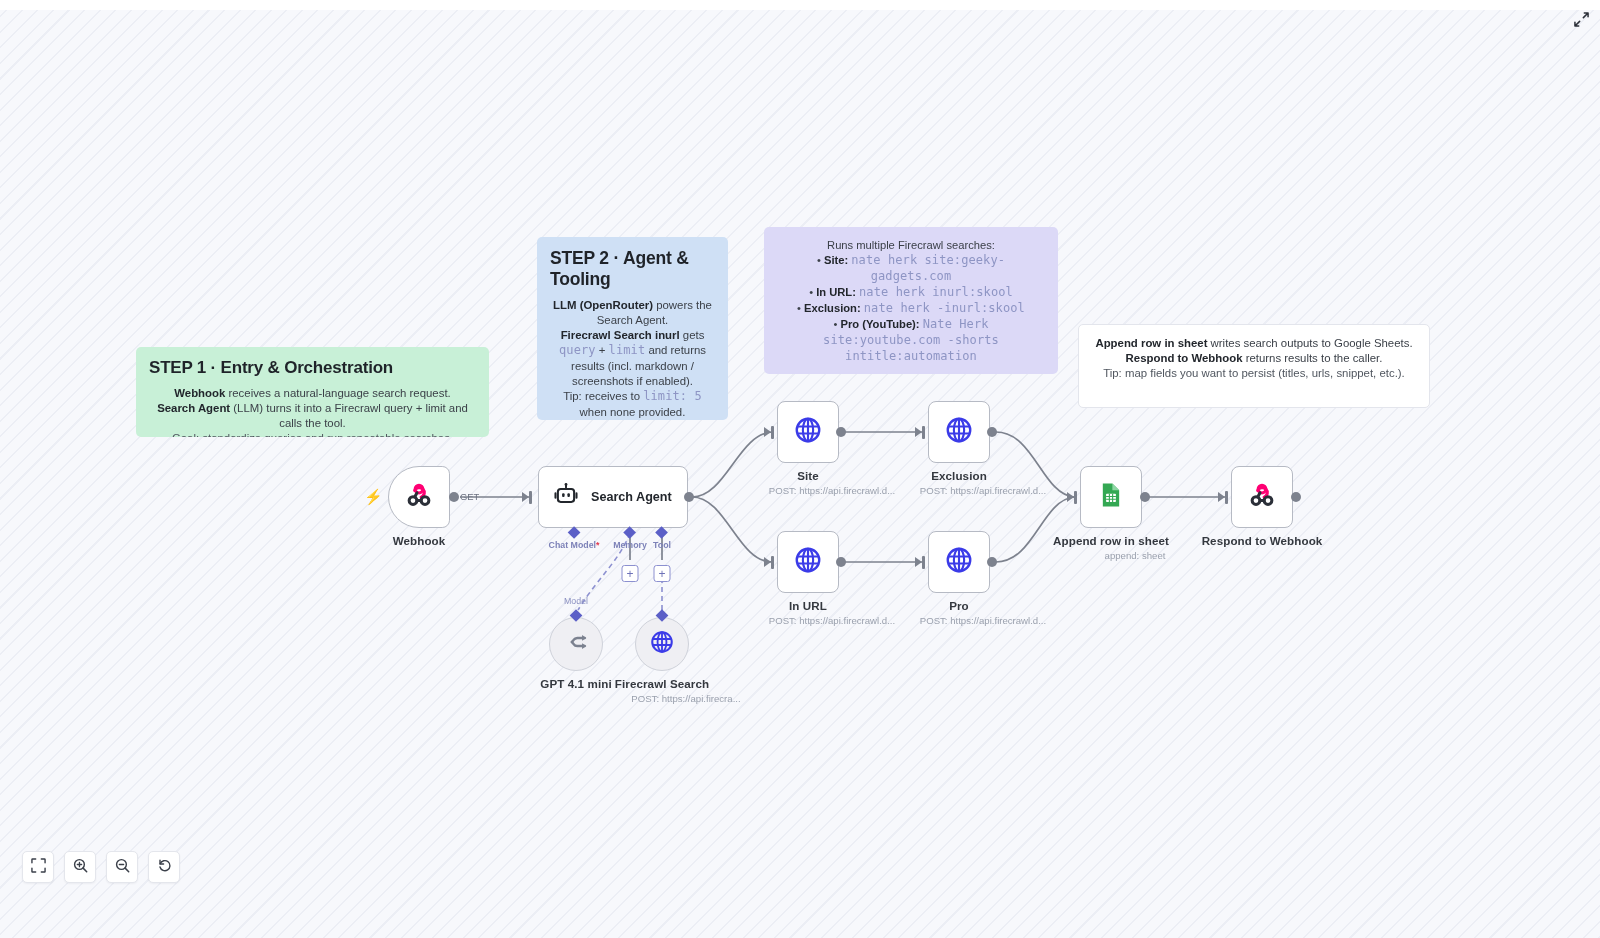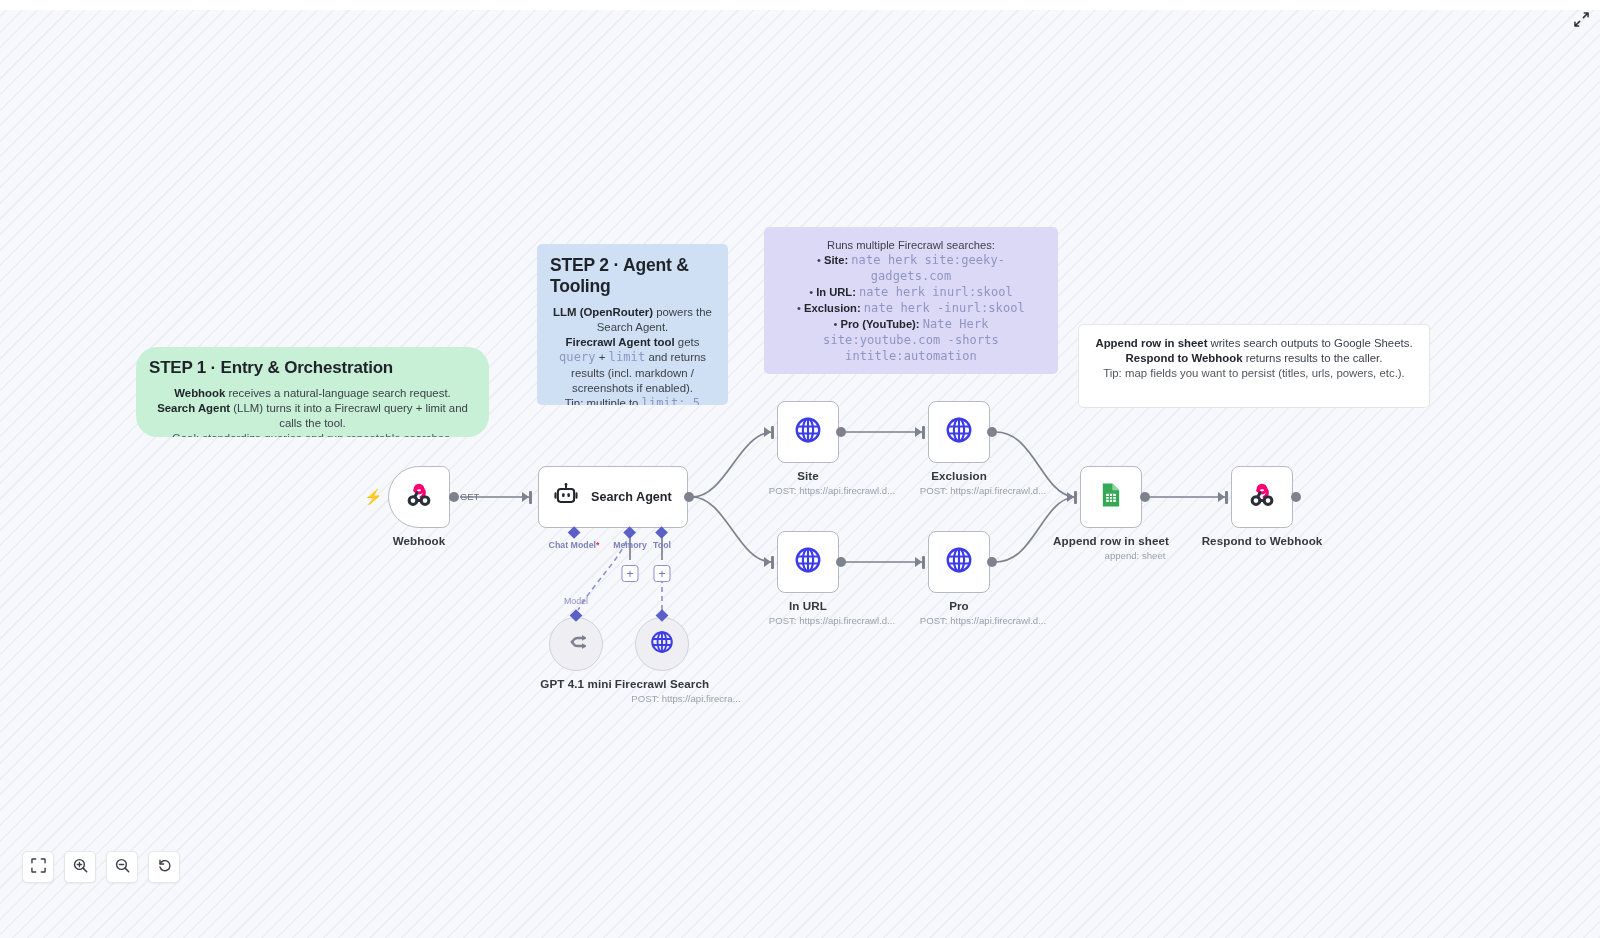--- a/index.html
+++ b/index.html
@@ -53,23 +53,23 @@
   .sticky b { font-weight: 700; color: #22262c; }
   .code {
     font-family: "DejaVu Sans Mono", "Liberation Mono", monospace;
     font-size: 12px;
     color: #8e95c4;
     letter-spacing: 0.1px;
   }
   .sticky-muted { color: #50565f; }
 
   #note-step1 { left: 136px; top: 347px; width: 353px; height: 90px;
-    background: #c8f0d7; border-radius: 21px; }
+    background: #c8f0d7; }
   #note-step1 h2 { font-size: 17px; }
-  #note-step2 { left: 537px; top: 244px; width: 191px; height: 161px;
+  #note-step2 { left: 537px; top: 237px; width: 191px; height: 183px;
     background: #cfe0f5; }
   #note-step3 { left: 764px; top: 227px; width: 294px; height: 147px;
     background: #dcd9f7; }
   #note-step3 .body { font-size: 11.2px; }
   #note-step4 { left: 1078px; top: 324px; width: 352px; height: 84px;
     background: #ffffff; border: 1px solid #e3e5ec; }
 
   
   #wires { position: absolute; left: 0; top: 0; width: 1600px; height: 938px;
            z-index: 3; pointer-events: none; }
@@ -205,41 +205,41 @@
       <p><b>Webhook</b><span> receives a natural-language search request.</span></p>
       <p><b>Search Agent</b><span> (LLM) turns it into a Firecrawl query + limit and calls the tool.</span></p>
       <p class="sticky-muted"><span>Goal: standardize queries and run repeatable searches.</span></p>
     </div>
   </div>
 
   <div class="sticky" id="note-step2">
     <h2>STEP 2 · Agent &amp; Tooling</h2>
     <div class="body">
       <p><b>LLM (OpenRouter)</b><span> powers the Search Agent.</span></p>
-      <p><b>Firecrawl Agent tool</b><span> gets </span><span class="code">query</span><span> + </span><span class="code">limit</span><span> and returns results (incl. markdown / screenshots if enabled).</span></p>
-      <p><span>Tip: multiple to </span><span class="code">limit: 5</span><span> when none provided.</span></p>
+      <p><b>Firecrawl Search inurl</b><span> gets </span><span class="code">query</span><span> + </span><span class="code">limit</span><span> and returns results (incl. markdown / screenshots if enabled).</span></p>
+      <p><span>Tip: receives to </span><span class="code">limit: 5</span><span> when none provided.</span></p>
     </div>
   </div>
 
   <div class="sticky" id="note-step3">
     <div class="body">
       <p>Runs multiple Firecrawl searches:</p>
       <p>• <b>Site:</b> <span class="code">nate herk site:geeky-gadgets.com</span></p>
       <p>• <b>In URL:</b> <span class="code">nate herk inurl:skool</span></p>
       <p>• <b>Exclusion:</b> <span class="code">nate herk -inurl:skool</span></p>
       <p>• <b>Pro (YouTube):</b> <span class="code">Nate Herk site:youtube.com -shorts intitle:automation</span></p>
 
     </div>
   </div>
 
   <div class="sticky" id="note-step4">
     <div class="body">
       <p><b>Append row in sheet</b><span> writes search outputs to Google Sheets.</span></p>
       <p><b>Respond to Webhook</b><span> returns results to the caller.</span></p>
-      <p class="sticky-muted"><span>Tip: map fields you want to persist (titles, urls, powers, etc.).</span></p>
+      <p class="sticky-muted"><span>Tip: map fields you want to persist (titles, urls, snippet, etc.).</span></p>
     </div>
   </div>
 
   <svg id="wires">
     <g stroke="#7d828e" stroke-width="1.7" fill="none">
 
       <path d="M 460 497 L 530 497"></path>
 
       <path d="M 692 497 C 726 497, 738 434, 772 432"></path>
 

